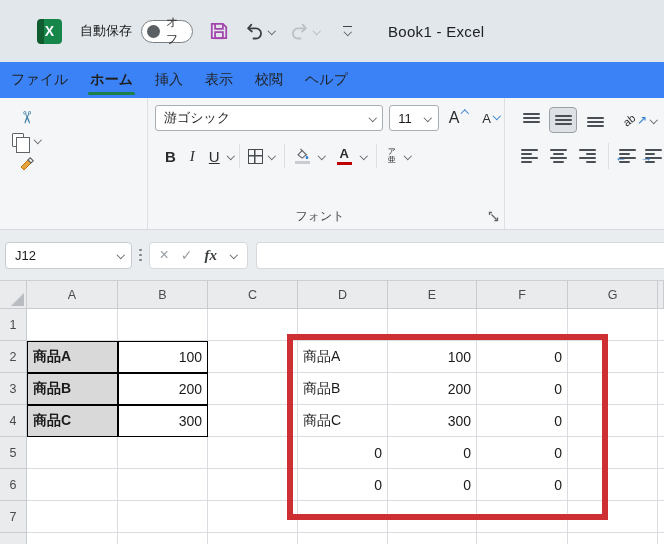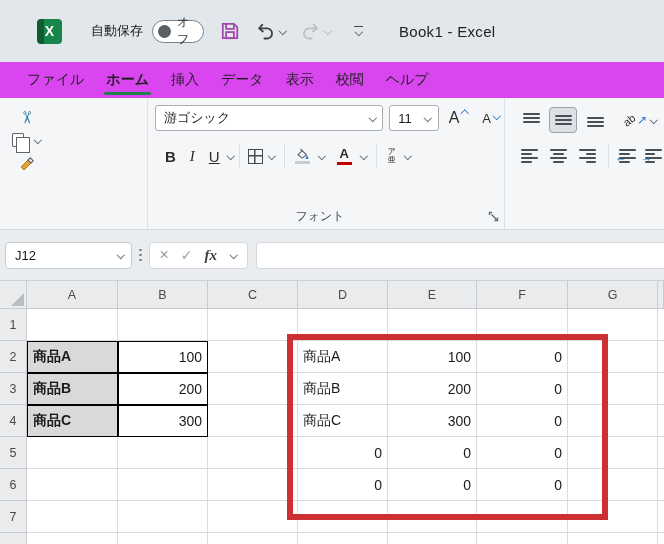--- a/index.html
+++ b/index.html
@@ -4,36 +4,36 @@
 <style>
   * { box-sizing: border-box; margin: 0; padding: 0; }
   html,body { width:664px; height:544px; overflow:hidden; }
   body { font-family:"Liberation Sans","DejaVu Sans",sans-serif; background:#fff; color:#222; }
   .app { width:664px; height:544px; display:flex; flex-direction:column; }
 
   
   .titlebar { height:62px; flex:none; background:#E2E7EB; display:flex; align-items:center; padding-left:37px; }
   .xlogo { width:25px; height:25px; border-radius:4px; background:linear-gradient(90deg,#0E5C2F 0 28%,#17864B 28%);
            color:#fff; font-weight:bold; font-size:14px; display:flex; align-items:center; justify-content:center; }
-  .autosave-label { font-size:13px; margin-left:29px; color:#1a1a1a; }
+  .autosave-label { font-size:13px; margin-left:18px; color:#1a1a1a; }
   .toggle { margin-left:9px; width:52px; height:23px; border:1.5px solid #7a7f84; border-radius:12px; background:#fff;
             display:flex; align-items:center; padding:0 5px; gap:6px; }
   .toggle-knob { width:13px; height:13px; border-radius:50%; background:#5a5f64; flex:none; }
   .toggle-text { font-size:12px; color:#333; }
   .tb-btn { display:flex; align-items:center; background:none; border:none; cursor:pointer; }
   .chv { display:inline-block; width:8px; height:8px; position:relative; }
   .chv::before { content:""; position:absolute; left:1.5px; top:1px; width:4.5px; height:4.5px;
                  border-right:1.4px solid #5f6368; border-bottom:1.4px solid #5f6368; transform:rotate(45deg); }
   .chv.light::before { border-color:#b7bbbf; }
   .qat-more { display:flex; flex-direction:column; align-items:center; margin-left:23px; }
   .qat-more .bar { width:9px; height:1.6px; background:#444; margin-bottom:1px; }
   .wb-title { font-size:15px; color:#202124; margin-left:36px; letter-spacing:.3px; }
 
   
-  .tabs { height:36px; flex:none; background:#d946ef; display:flex; align-items:stretch; padding-left:16px; overflow:hidden; }
+  .tabs { height:36px; flex:none; background:#3b82f6; display:flex; align-items:stretch; padding-left:0; overflow:hidden; }
   .tab { display:flex; align-items:center; padding:0 11px; font-size:14px; color:#1f1f1f; position:relative; white-space:nowrap; cursor:pointer; }
   .tab.active { font-weight:bold; }
   .tab.active::after { content:""; position:absolute; left:9px; right:9px; bottom:3px; height:3px; border-radius:2px; background:#1E7F4A; }
 
   
   .ribbon { height:132px; flex:none; background:#F4F6F8; border-bottom:1px solid #D5D9DD; display:flex; overflow:hidden; }
   .grp { position:relative; height:100%; border-right:1px solid #DDE0E4; padding-top:7px; }
   .grp-footer { position:absolute; left:4px; right:5px; bottom:5px; height:16px; display:flex; align-items:center; }
   .grp-label { flex:1; text-align:center; font-size:12px; color:#464a4e; }
   .launcher { flex:none; }
@@ -170,21 +170,20 @@
       <span class="bar"></span>
       <span class="chv"></span>
     </div>
     <span class="wb-title">Book1 - Excel</span>
   </div>
 
   <div class="tabs">
       <div class="tab">ファイル</div>
       <div class="tab active">ホーム</div>
       <div class="tab">挿入</div>
-      <div class="tab">データ</div>
       <div class="tab">表示</div>
       <div class="tab">校閲</div>
       <div class="tab">ヘルプ</div>
     </div>
 
   <div class="ribbon">
 
     <div class="grp g-clip">
       <div class="clip-body">
         <div class="mini-col">

